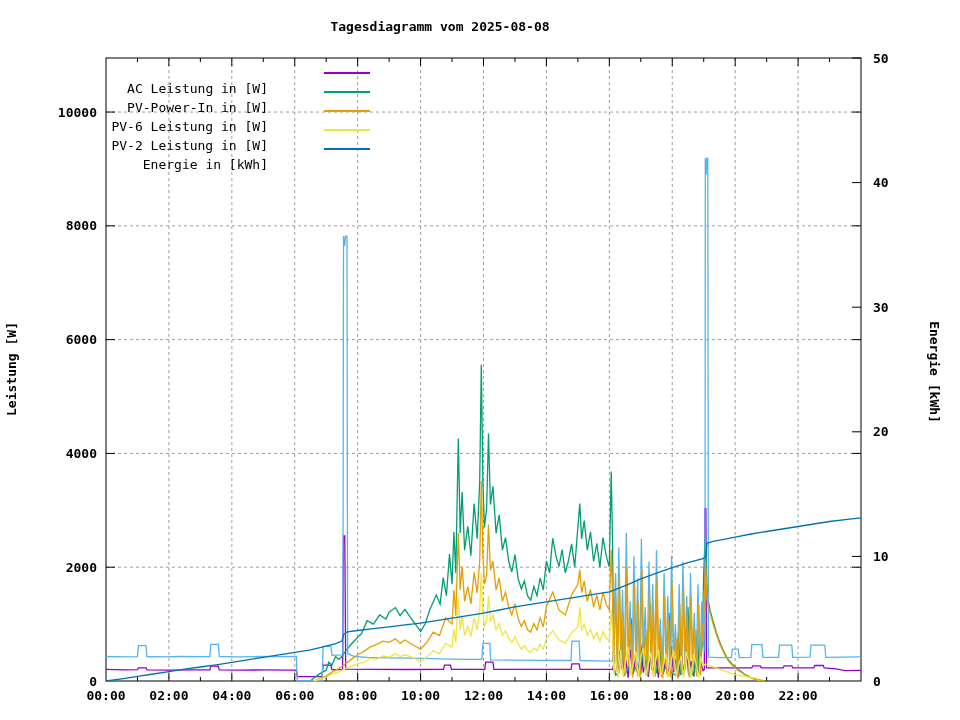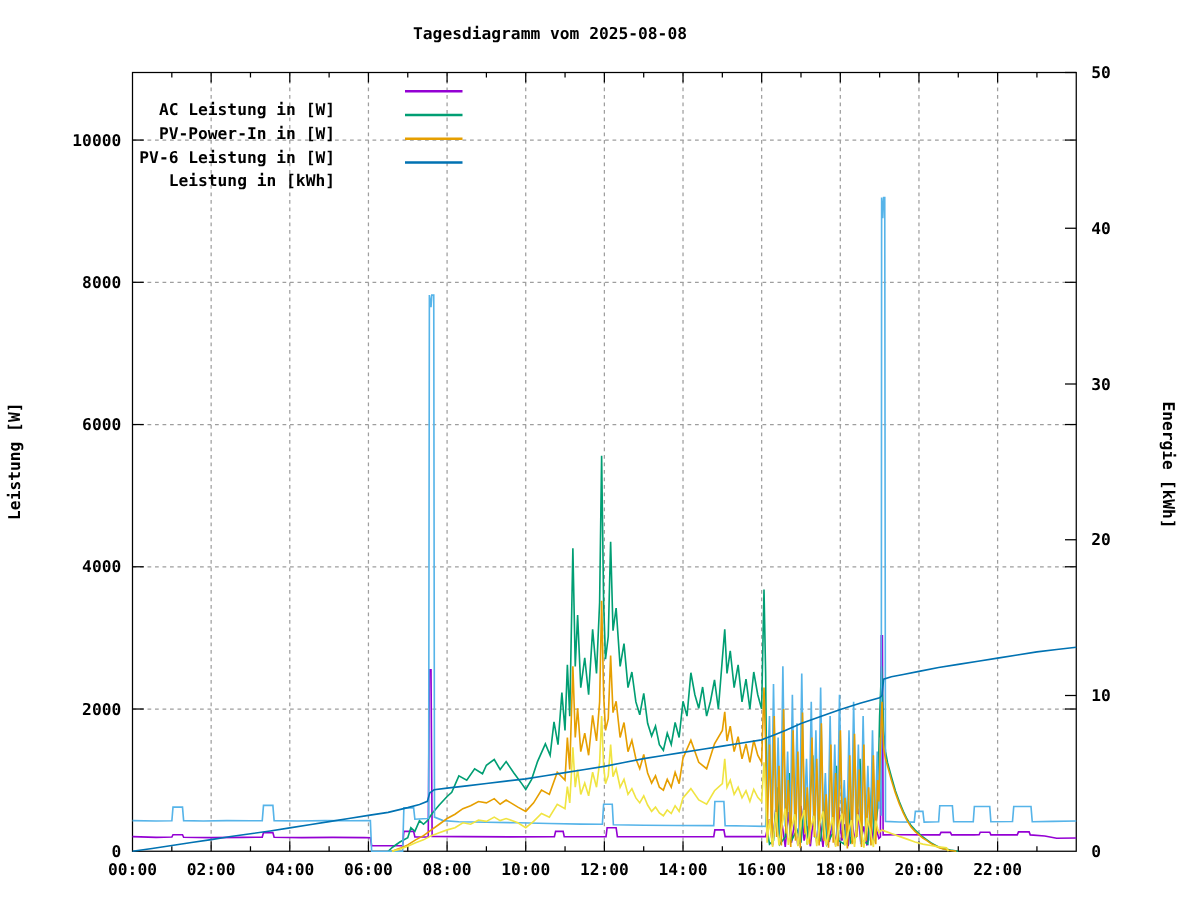--- a/index.html
+++ b/index.html
@@ -9,21 +9,21 @@
   svg text{font-family:"DejaVu Sans Mono",monospace;font-weight:bold;fill:#000;}
   .title-text{font-size:13px;}
   .ticklab{font-size:13px;}
   .axlab{font-size:13px;}
   .grid{stroke:#9e9e9e;stroke-width:1;stroke-dasharray:3 3;fill:none;}
   .pborder{fill:none;stroke:#000;stroke-width:1;}
   .tick{stroke:#000;stroke-width:1;}
   .legend{position:absolute;left:106px;top:63px;}
   .lrow{display:flex;align-items:center;height:19px;}
   .llab{display:inline-block;width:162px;text-align:right;white-space:pre;
-        font-size:13px;font-weight:bold;color:#000;margin-top:32px;}
+        font-size:13px;font-weight:normal;color:#000;margin-top:32px;}
   .lline{display:inline-block;width:46px;height:2px;margin-left:56px;background:#000;}
 </style>
 </head>
 <body>
 
 <svg id="plot" width="960" height="720" viewBox="0 0 960 720">
   <text class="title-text" x="440" y="31" text-anchor="middle">Tagesdiagramm vom 2025-08-08</text>
   <text class="axlab" x="16" y="369" text-anchor="middle" transform="rotate(-90 16 369)">Leistung [W]</text>
   <text class="axlab" x="930" y="372" text-anchor="middle" transform="rotate(90 930 372)">Energie [kWh]</text>
   <g id="gen">
@@ -145,16 +145,20 @@
   </div>
   <div class="lrow">
     <span class="llab">PV-Power-In in [W]</span>
     <span class="lline" style="background: rgb(0, 158, 115);"></span>
   </div>
   <div class="lrow">
     <span class="llab">PV-6 Leistung in [W]</span>
     <span class="lline" style="background: rgb(230, 159, 0);"></span>
   </div>
   <div class="lrow">
-    <span class="llab">Leistung in [kWh]</span>
+    <span class="llab">PV-2 Leistung in [W]</span>
+    <span class="lline" style="background: rgb(240, 228, 66);"></span>
+  </div>
+  <div class="lrow">
+    <span class="llab">Energie in [kWh]</span>
     <span class="lline" style="background: rgb(0, 114, 178);"></span>
   </div>
 </div>
 
 </body></html>

